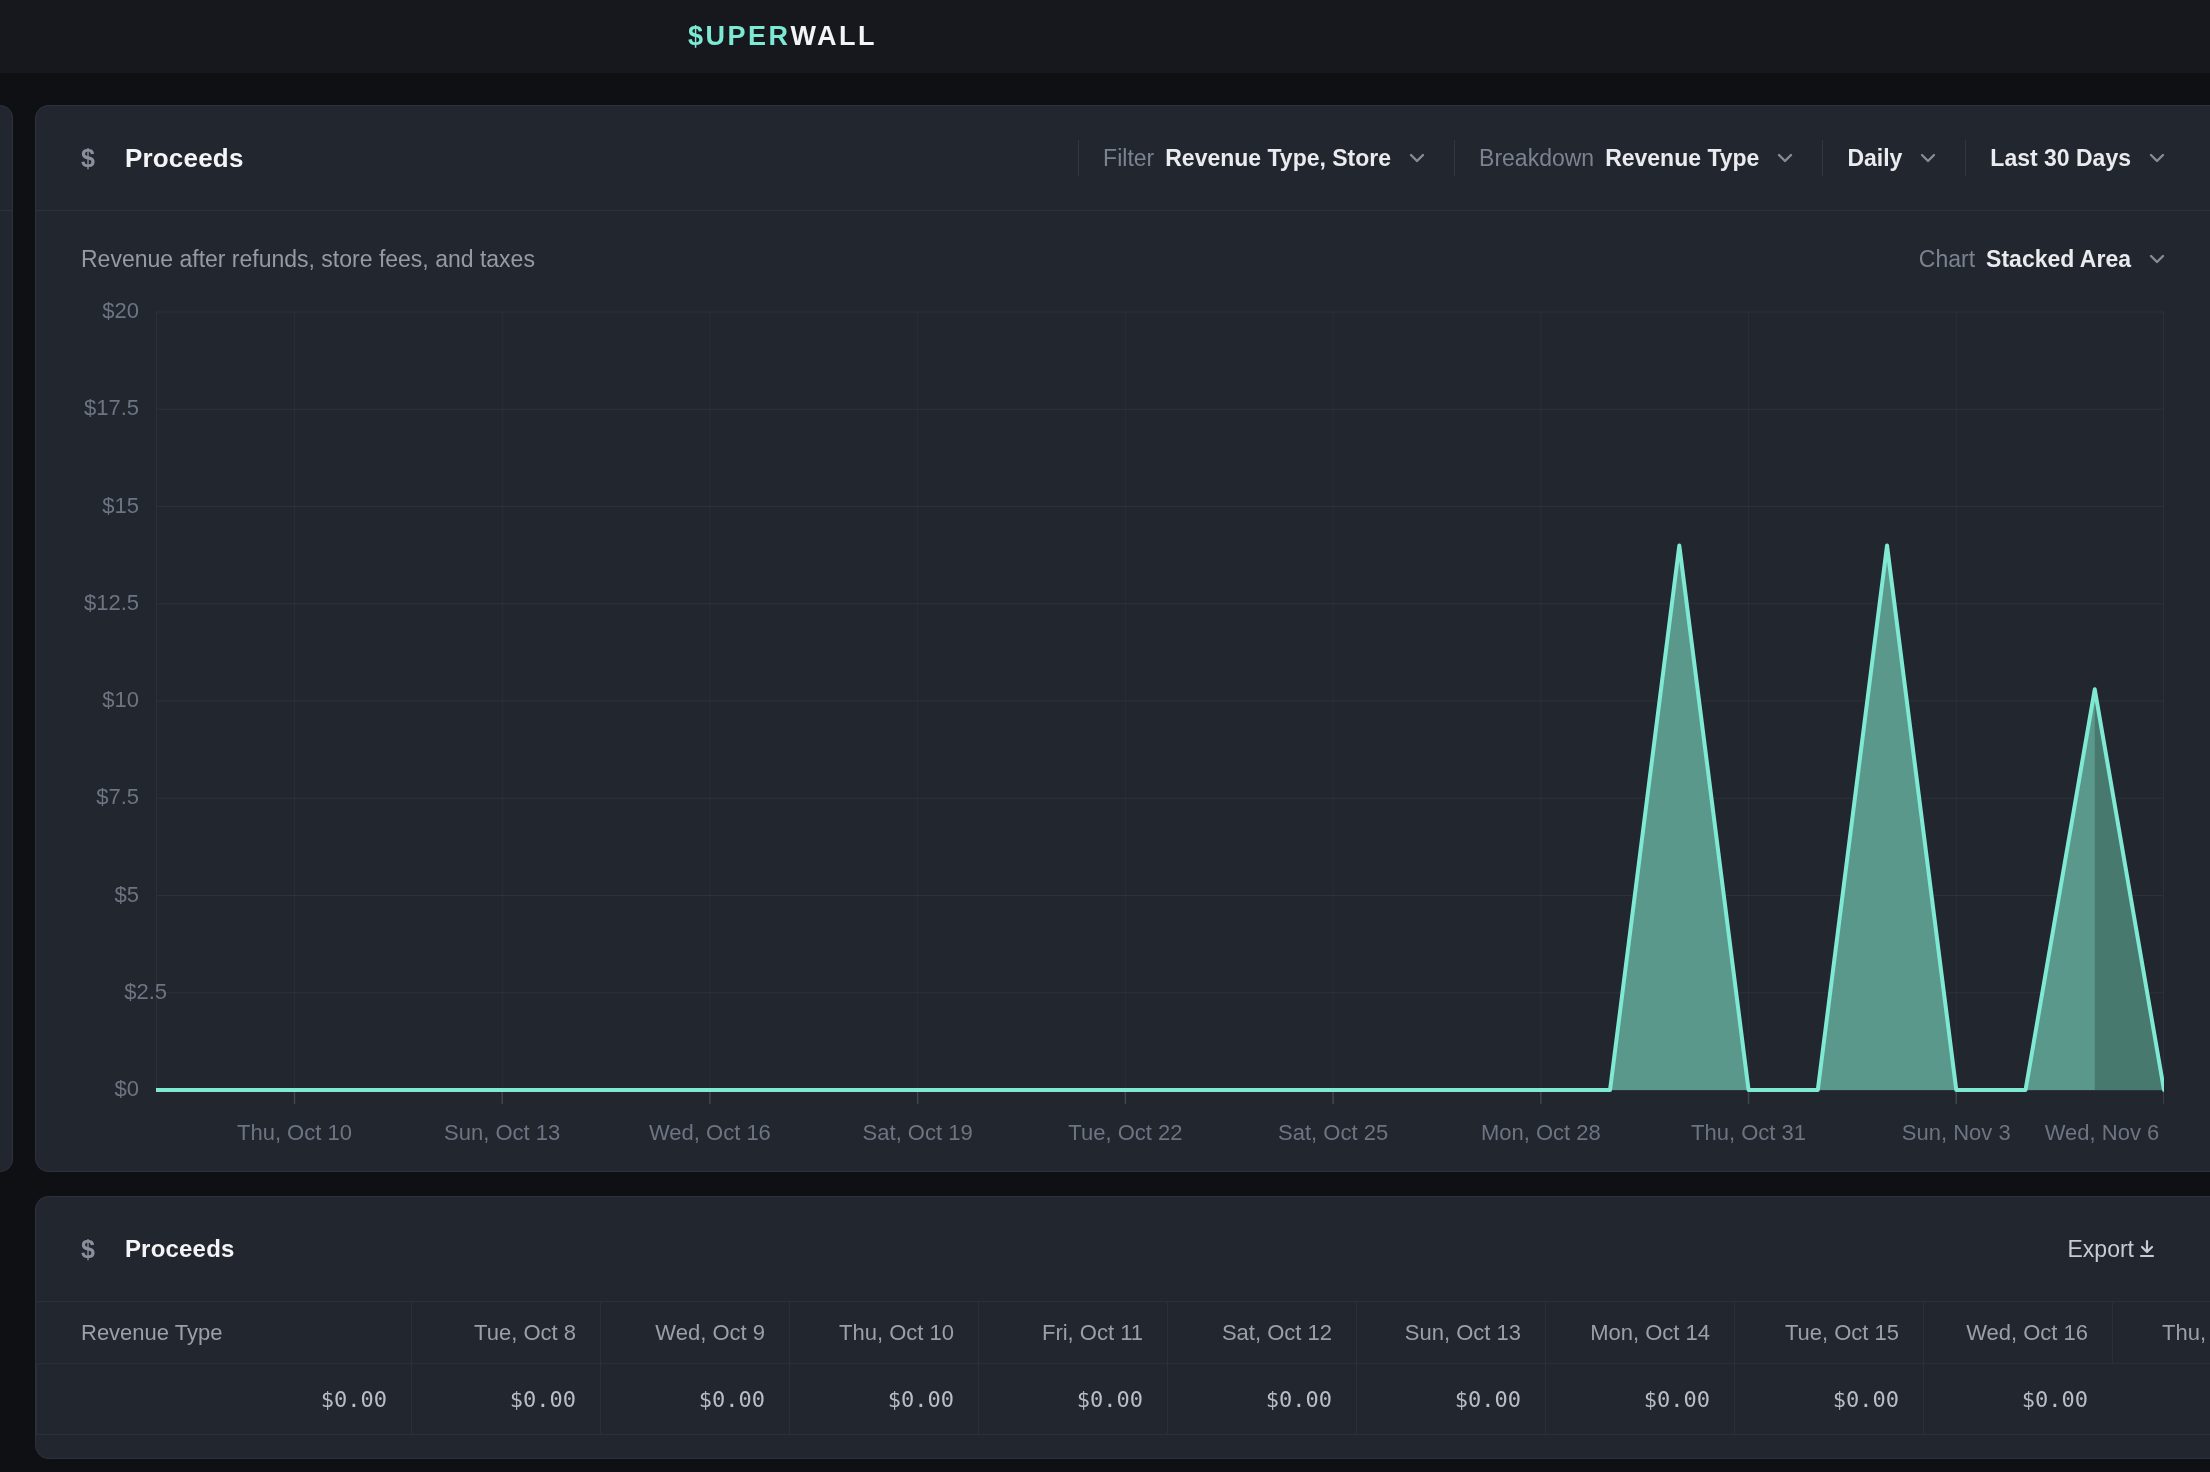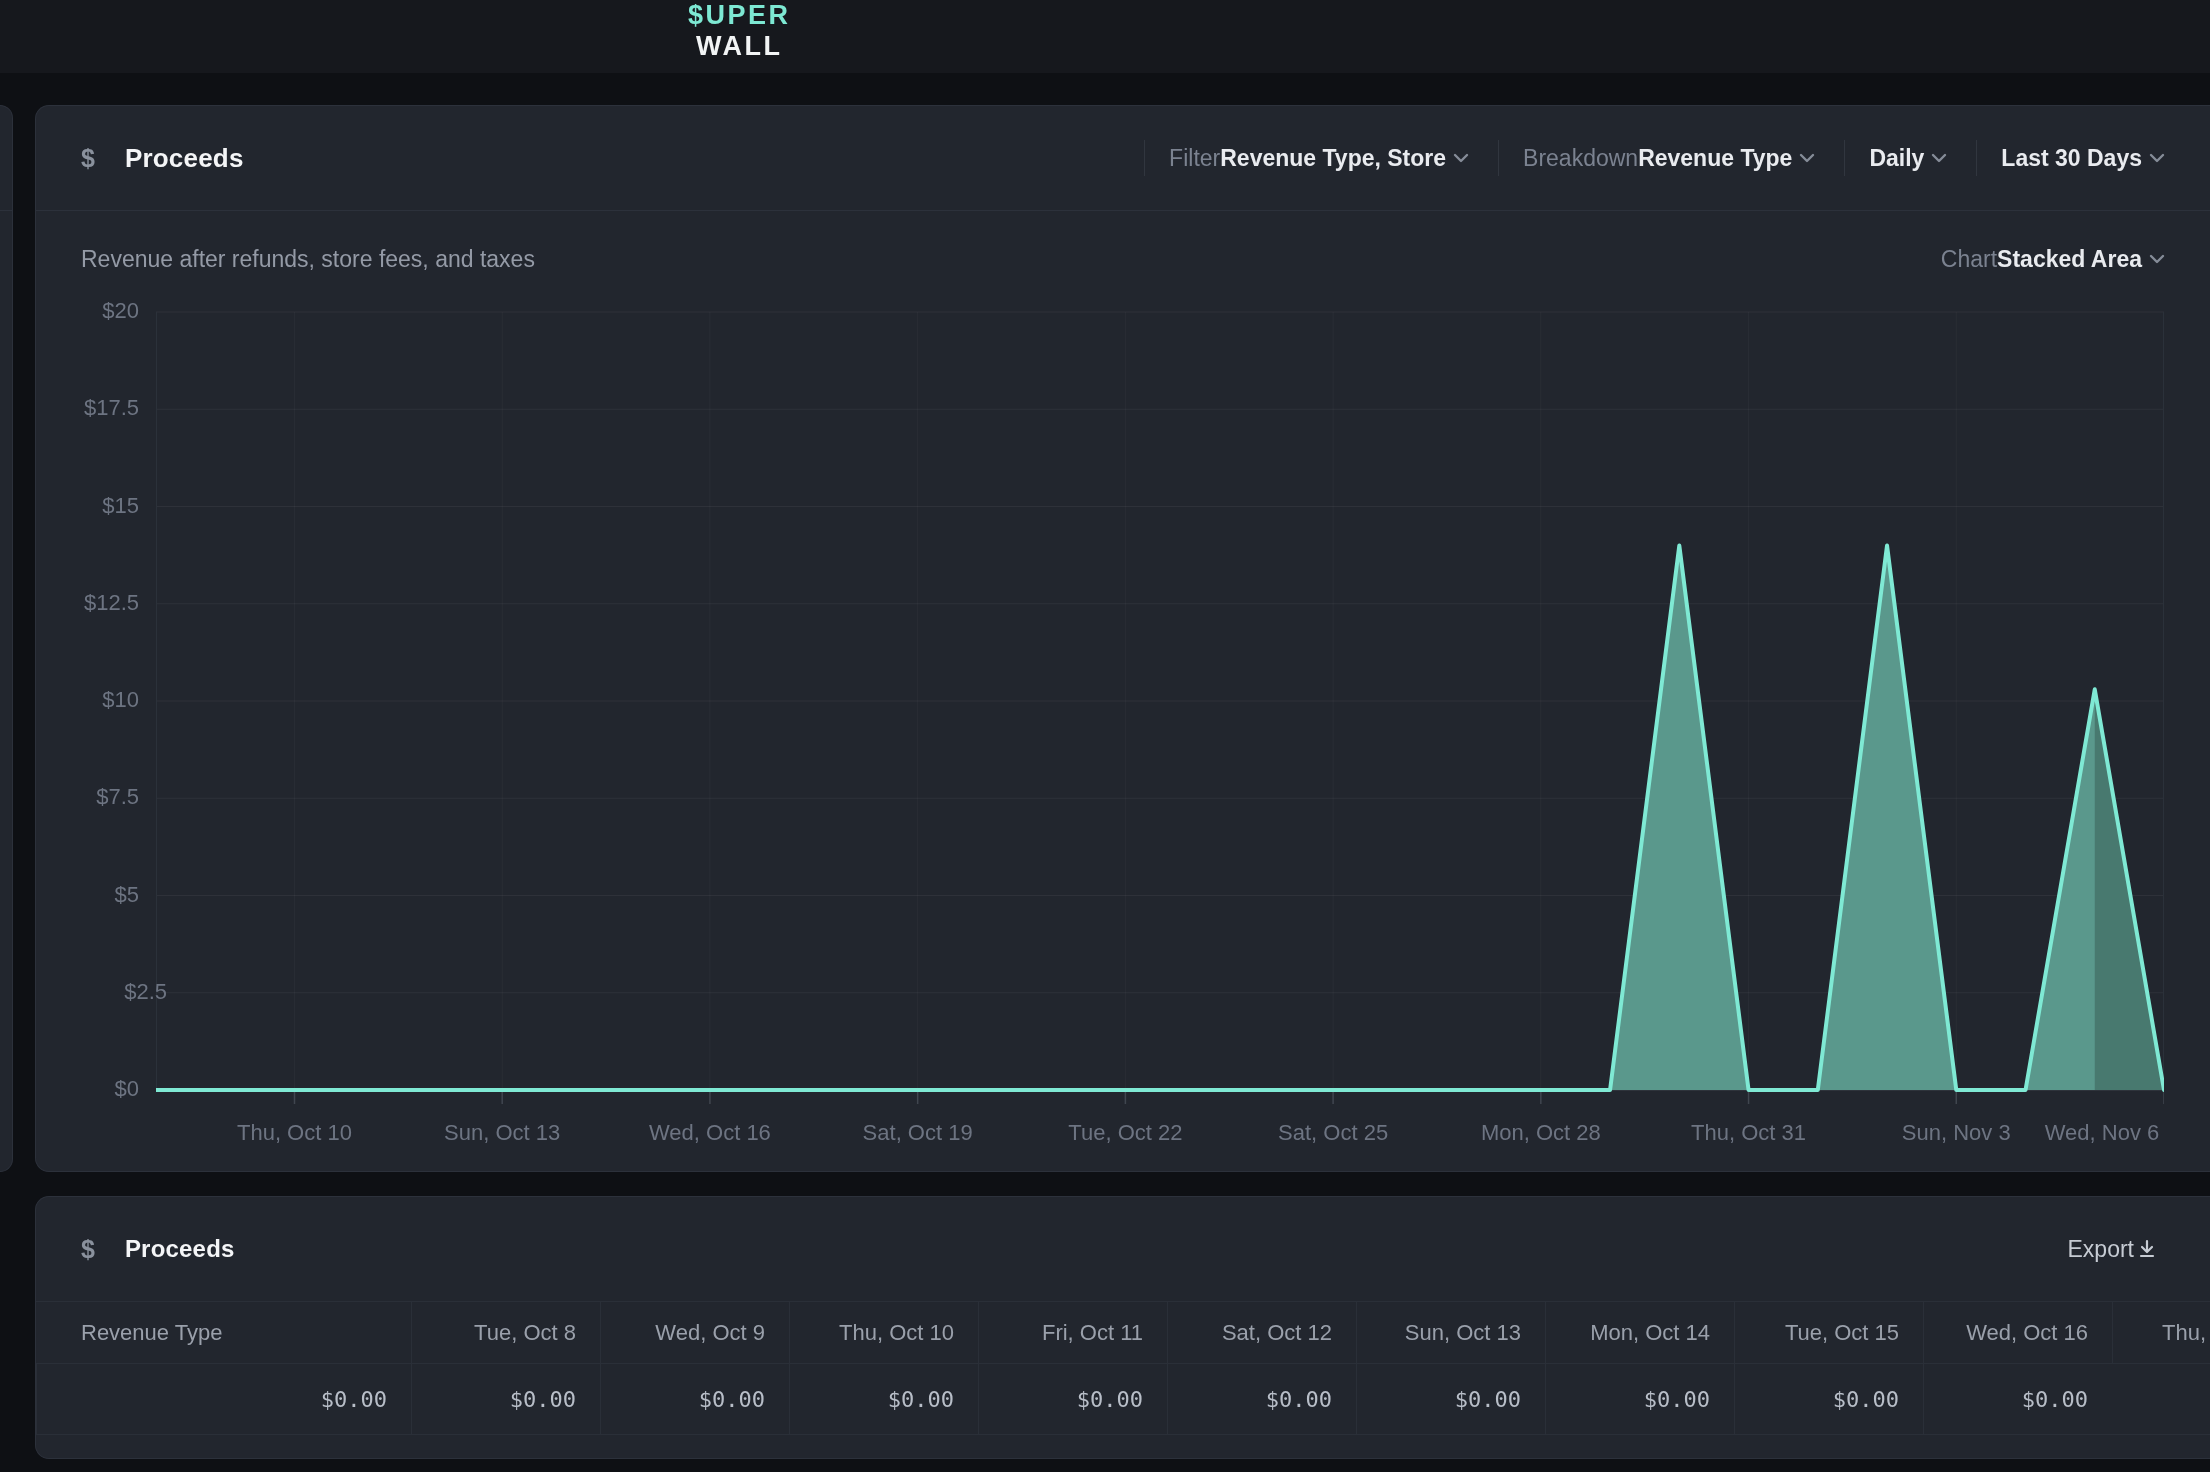--- a/index.html
+++ b/index.html
@@ -6,21 +6,21 @@
   html,body { width:2210px; height:1472px; overflow:hidden; }
   body {
     background:#0e1014;
     font-family:"Liberation Sans","DejaVu Sans",sans-serif;
     color:#f2f4f6;
     position:relative;
   }
   
   .topbar{ position:absolute; left:0; top:0; width:2210px; height:73px; background:#16181d; }
   .logo{ position:absolute; left:688px; top:0; height:73px; display:flex; align-items:center;
-         font-size:27px; font-weight:bold; letter-spacing:2.5px; cursor:pointer;flex-direction:column; }
+         font-size:27px; font-weight:bold; letter-spacing:2.5px; cursor:pointer; }
   .logo .accent{ color:#7de8d3; }
   .logo .rest{ color:#f2f4f5; }
 
   
   .card{ position:absolute; background:#22262e; border:1px solid #2c313b; border-radius:14px; }
   .card.cut-right{ border-right:none; border-top-right-radius:0; border-bottom-right-radius:0; }
   .sliver{ position:absolute; left:0; top:105px; width:13px; height:1067px; background:#22262e;
            border:1px solid #2c313b; border-left:none; border-radius:0 14px 14px 0; }
   .sliver .hline{ position:absolute; left:0; right:0; top:104px; height:1px; background:#2c313b; }
 
@@ -28,21 +28,21 @@
   #table-card{ left:35px; top:1196px; width:2175px; height:263px; overflow:hidden; }
 
   .card-head{ height:105px; display:flex; align-items:center; justify-content:space-between;
               padding:0 40px 0 45px; border-bottom:1px solid #2c313b; }
   .title-group{ display:flex; align-items:center; gap:30px; }
   .dollar-ic{ color:#8a919d; font-size:25px; font-weight:600; }
   .card-title{ font-size:26px; font-weight:bold; color:#f4f5f7; letter-spacing:0.2px; }
 
   .controls{ display:flex; align-items:center; }
   .vdiv{ width:1px; height:36px; background:#31363f; margin:0 24px; }
-  .ctl{ display:flex; align-items:center; cursor:pointer; white-space:nowrap;justify-content:center; }
+  .ctl{ display:flex; align-items:center; gap:11px; cursor:pointer; white-space:nowrap;justify-content:center; }
   .ctl .lbl{ color:#7b8290; font-size:23px; }
   .ctl .val{ color:#e9ebef; font-size:23px; font-weight:600; }
   .chev{ width:26px; height:26px; margin-left:2px; }
   .chev polyline{ fill:none; stroke:#858c98; stroke-width:2.4; stroke-linecap:round; stroke-linejoin:round; }
 
   .card-sub{ height:90px; display:flex; align-items:center; justify-content:space-between;
              padding:6px 40px 0 45px; }
   .subtitle{ color:#949aa6; font-size:23px; }
 
   

